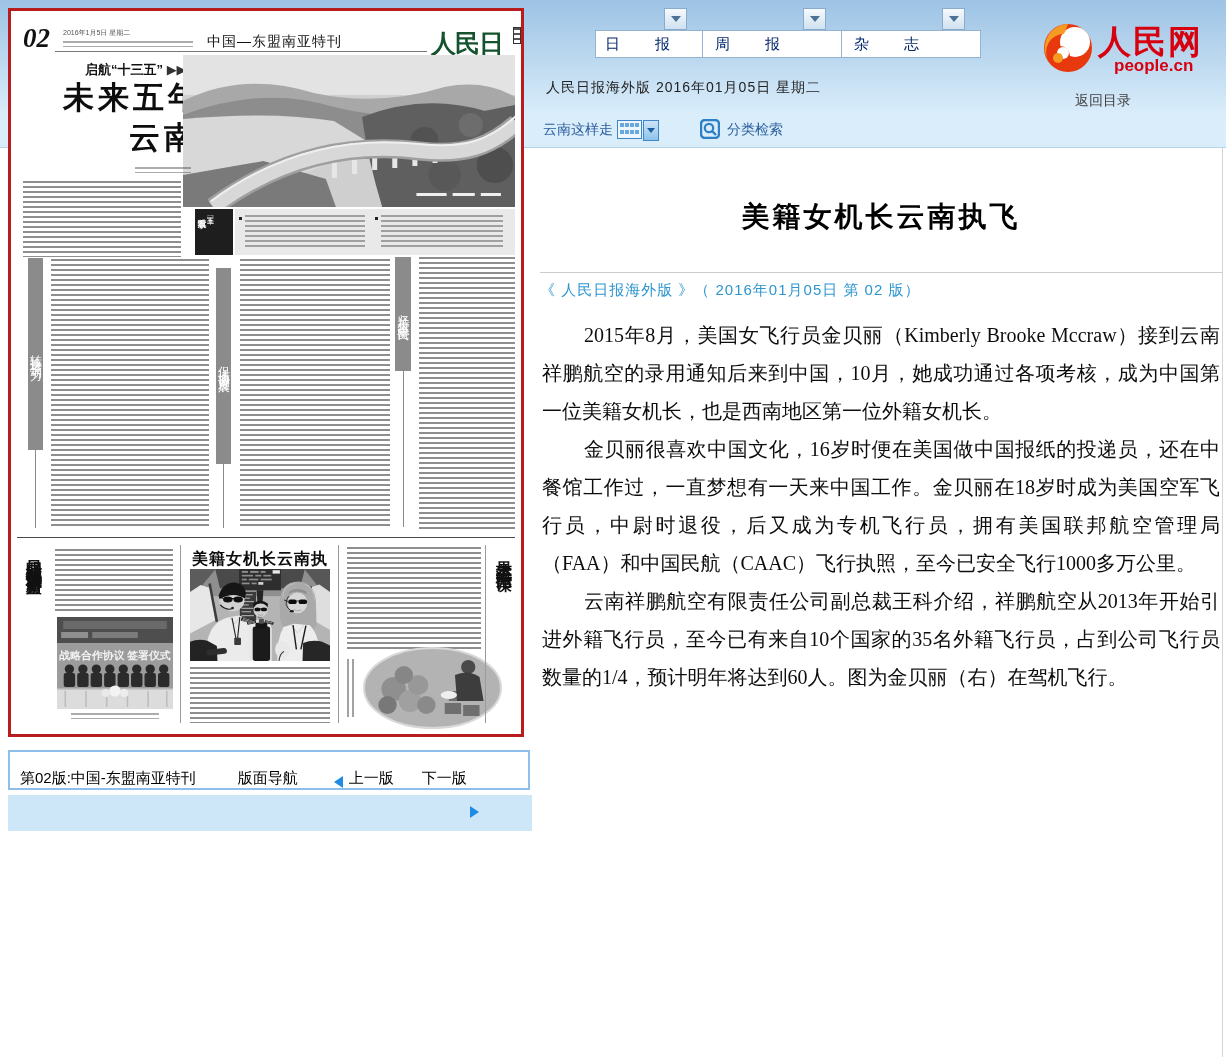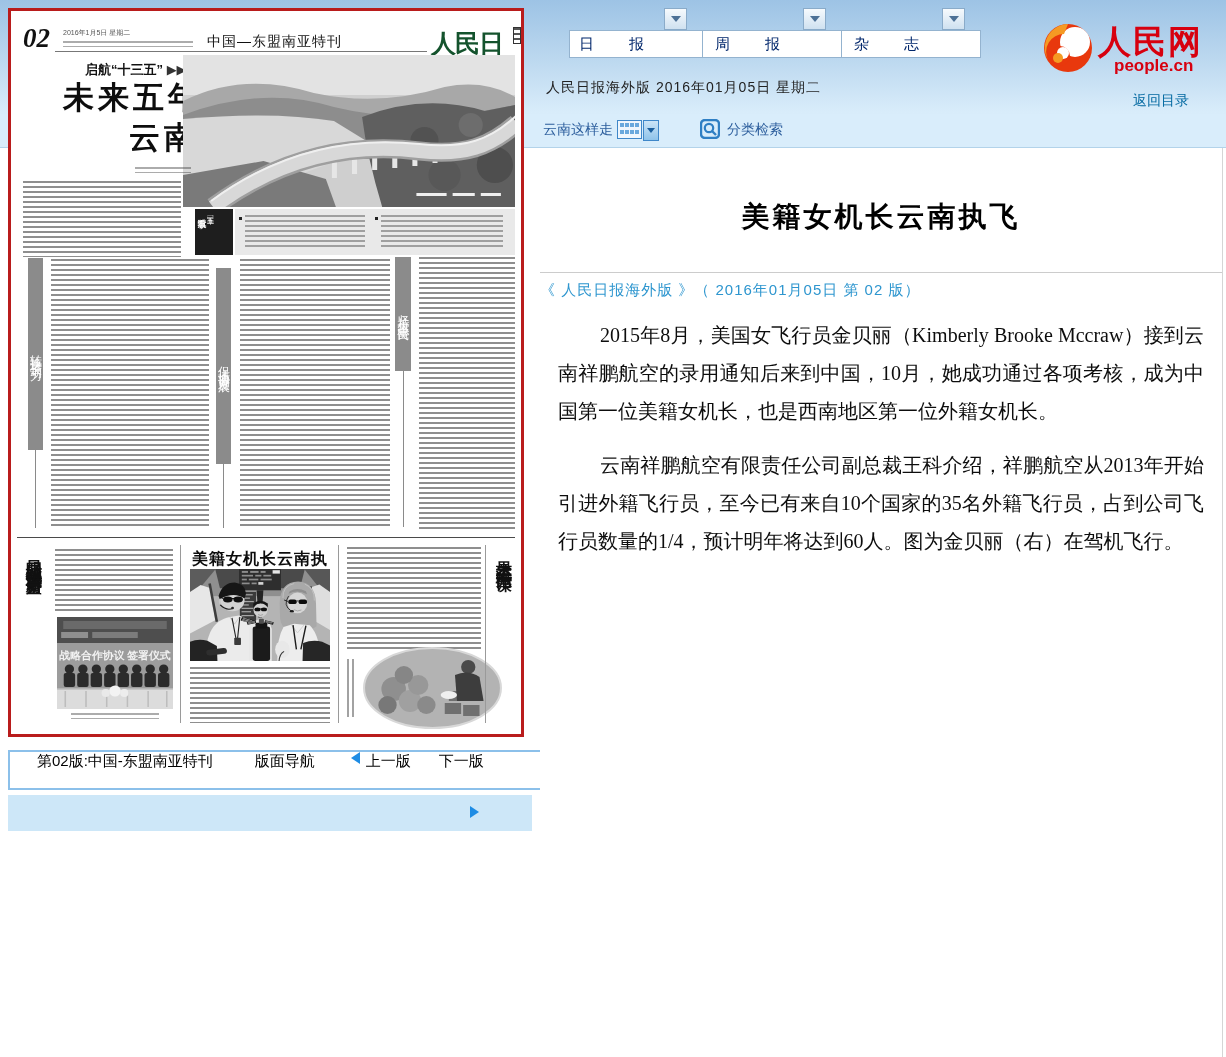--- a/index.html
+++ b/index.html
@@ -12,21 +12,21 @@
     background:linear-gradient(180deg,#9dc3e5 0%,#bcd8ef 40%,#d8ecfa 75%,#dceefb 100%);}
   .nav-row{position:absolute;left:0;top:114px;width:1226px;height:33px;
     background:#d9edfb;border-bottom:1px solid #b3d3ea;}
   .combo{position:absolute;width:126px;height:26px;background:#fff;border:1px solid #94b3cf;
     font-size:15px;color:#00266b;line-height:26px;padding-left:12px;letter-spacing:10px;cursor:default;}
   .combo-arrow{position:absolute;width:21px;height:20px;border:1px solid #8aabc9;
     background:linear-gradient(180deg,#f6fafd,#cfe1f0);display:flex;align-items:center;justify-content:center;}
   .chev{width:0;height:0;border-left:5px solid transparent;border-right:5px solid transparent;
     border-top:6px solid #4c7196;}
   .date-line{position:absolute;left:546px;top:79px;font-size:14px;color:#222;letter-spacing:1px;}
-  .back-toc{position:absolute;left:1133px;top:92px;font-size:14px;color:#0369a1;cursor:pointer;}
+  .back-toc{position:absolute;left:1075px;top:92px;font-size:14px;color:#404040;cursor:pointer;}
   .nav-link{position:absolute;top:121px;font-size:14px;color:#2b5d9c;cursor:pointer;}
   .cal-btn{position:absolute;left:617px;top:120px;width:25px;height:19px;background:#eef6fd;
     border:1px solid #3f87c9;display:flex;flex-wrap:wrap;gap:1px;padding:2px;box-sizing:border-box;cursor:pointer;}
   .cal-btn i{width:4px;height:4px;background:#69a8dd;}
   .cal-arrow{position:absolute;left:643px;top:120px;width:14px;height:19px;border:1px solid #3f87c9;
     background:linear-gradient(180deg,#cbe4f7,#8fc3ea);display:flex;align-items:center;justify-content:center;cursor:pointer;}
   .cal-arrow .chev{border-top-color:#1c5f9e;border-left-width:4px;border-right-width:4px;border-top-width:5px;}
   .search-icon{position:absolute;left:700px;top:119px;width:20px;height:20px;}
   
   .logo{position:absolute;left:1042px;top:20px;width:175px;height:58px;cursor:pointer;}
@@ -57,37 +57,37 @@
   .vhead{writing-mode:vertical-rl;text-orientation:upright;font-family:"Liberation Serif","DejaVu Serif",serif;
     font-weight:bold;color:#111;}
   .njz-label{background:#1e1e1e;color:#fff;display:flex;padding:3px 2px;}
   .njz-label span{writing-mode:vertical-rl;text-orientation:upright;line-height:1;}
   .mini-head{font-family:"Liberation Serif","DejaVu Serif",serif;font-weight:bold;font-size:16px;color:#0c0c0c;
     letter-spacing:1px;text-align:center;}
   .hline{background:#4a4a4a;height:1px;}
   .vline{background:#9a9a9a;width:1px;}
   
   .page-nav{position:absolute;left:8px;top:750px;width:518px;height:36px;background:#fff;
-    border:2px solid #8cc0ea;display:flex;align-items:flex-start;font-size:15px;color:#000;padding-left:17px;}
+    border:2px solid #8cc0ea;display:flex;align-items:flex-end;font-size:15px;color:#000;}
   .arrow-left{width:0;height:0;border-top:6px solid transparent;border-bottom:6px solid transparent;
     border-right:9px solid #1e8ce4;}
   .arrow-right{width:0;height:0;border-top:6px solid transparent;border-bottom:6px solid transparent;
     border-left:9px solid #1e8ce4;}
   .blue-band{position:absolute;left:8px;top:795px;width:524px;height:36px;background:#cde7f8;}
   
   .article{position:absolute;left:540px;top:148px;width:682px;height:909px;background:#fff;
     border-right:1px solid #d5d5d5;}
   .a-title{margin:50px 0 0 0;text-align:center;font-family:"Liberation Serif","DejaVu Serif",serif;
     font-weight:bold;font-size:28px;color:#000;letter-spacing:3px;}
   .a-rule{margin-top:36px;border-top:1px solid #ccc;width:682px;}
   .a-source{margin-top:8px;text-align:left;padding-right:18px;font-size:15px;color:#2e96cf;letter-spacing:1px;}
   .photo-frame{margin:13px 0 0 88px;width:498px;height:370px;background:#fdfdfd;
     border:1px solid #c9c9c9;outline:6px solid #f0f0f0;outline-offset:-7px;padding:7px;}
   .a-body{margin-top:16px;padding:0 2px;}
-  .a-body p{margin:16px;font-family:"Liberation Serif","DejaVu Serif",serif;font-size:20px;
+  .a-body p{margin:0;font-family:"Liberation Serif","DejaVu Serif",serif;font-size:20px;
     line-height:38px;color:#0d0d0d;text-align:justify;text-indent:2.1em;}
 </style>
 </head>
 <body>
 
 <svg width="0" height="0" style="position:absolute">
   <symbol id="cockpit-art" viewBox="0 0 500 380" preserveAspectRatio="none">
     <rect width="500" height="380" fill="#b4b4b4"></rect>
     <rect width="500" height="112" fill="#8f8f8f"></rect>
     <path d="M90,0 H410 L393,80 H107 Z" fill="#4a4a4a"></path>
@@ -192,21 +192,21 @@
     <rect x="246" y="206" width="18" height="20" rx="4" fill="#4f4f4f"></rect>
     <path d="M402,380 L404,306 Q436,290 472,300 L500,316 V380 Z" fill="#262626"></path>
     <path d="M318,380 Q320,350 336,340" stroke="#3a3a3a" stroke-width="4" fill="none"></path>
   </symbol>
 </svg>
 
 <div class="header-band">
   <div class="nav-row"></div>
 </div>
 
-<div class="combo" style="left:569px;top:30px;padding-left:9px;"><span>日　报</span></div>
+<div class="combo" style="left:595px;top:30px;padding-left:9px;"><span>日　报</span></div>
 <div class="combo-arrow" style="left:664px;top:8px;">
   <span class="chev"></span>
   </div>
 
 <div class="combo" style="left:702px;top:30px;"><span>周　报</span></div>
 <div class="combo-arrow" style="left:803px;top:8px;">
   <span class="chev"></span>
   </div>
 
 <div class="combo" style="left:841px;top:30px;"><span>杂　志</span></div>
@@ -410,15 +410,16 @@
 </div>
 
 <div class="article">
   <h1 class="a-title">美籍女机长云南执飞</h1>
   <div class="a-rule"></div>
   <div class="a-source">《 人民日报海外版 》（ 2016年01月05日   第 02 版）</div>
 
 
   <div class="a-body">
     <p>2015年8月，美国女飞行员金贝丽（Kimberly Brooke Mccraw）接到云南祥鹏航空的录用通知后来到中国，10月，她成功通过各项考核，成为中国第一位美籍女机长，也是西南地区第一位外籍女机长。</p>
+    <p>金贝丽很喜欢中国文化，16岁时便在美国做中国报纸的投递员，还在中餐馆工作过，一直梦想有一天来中国工作。金贝丽在18岁时成为美国空军飞行员，中尉时退役，后又成为专机飞行员，拥有美国联邦航空管理局（FAA）和中国民航（CAAC）飞行执照，至今已安全飞行1000多万公里。</p>
     <p>云南祥鹏航空有限责任公司副总裁王科介绍，祥鹏航空从2013年开始引进外籍飞行员，至今已有来自10个国家的35名外籍飞行员，占到公司飞行员数量的1/4，预计明年将达到60人。图为金贝丽（右）在驾机飞行。</p>
   </div>
 </div>
 
 </body></html>

